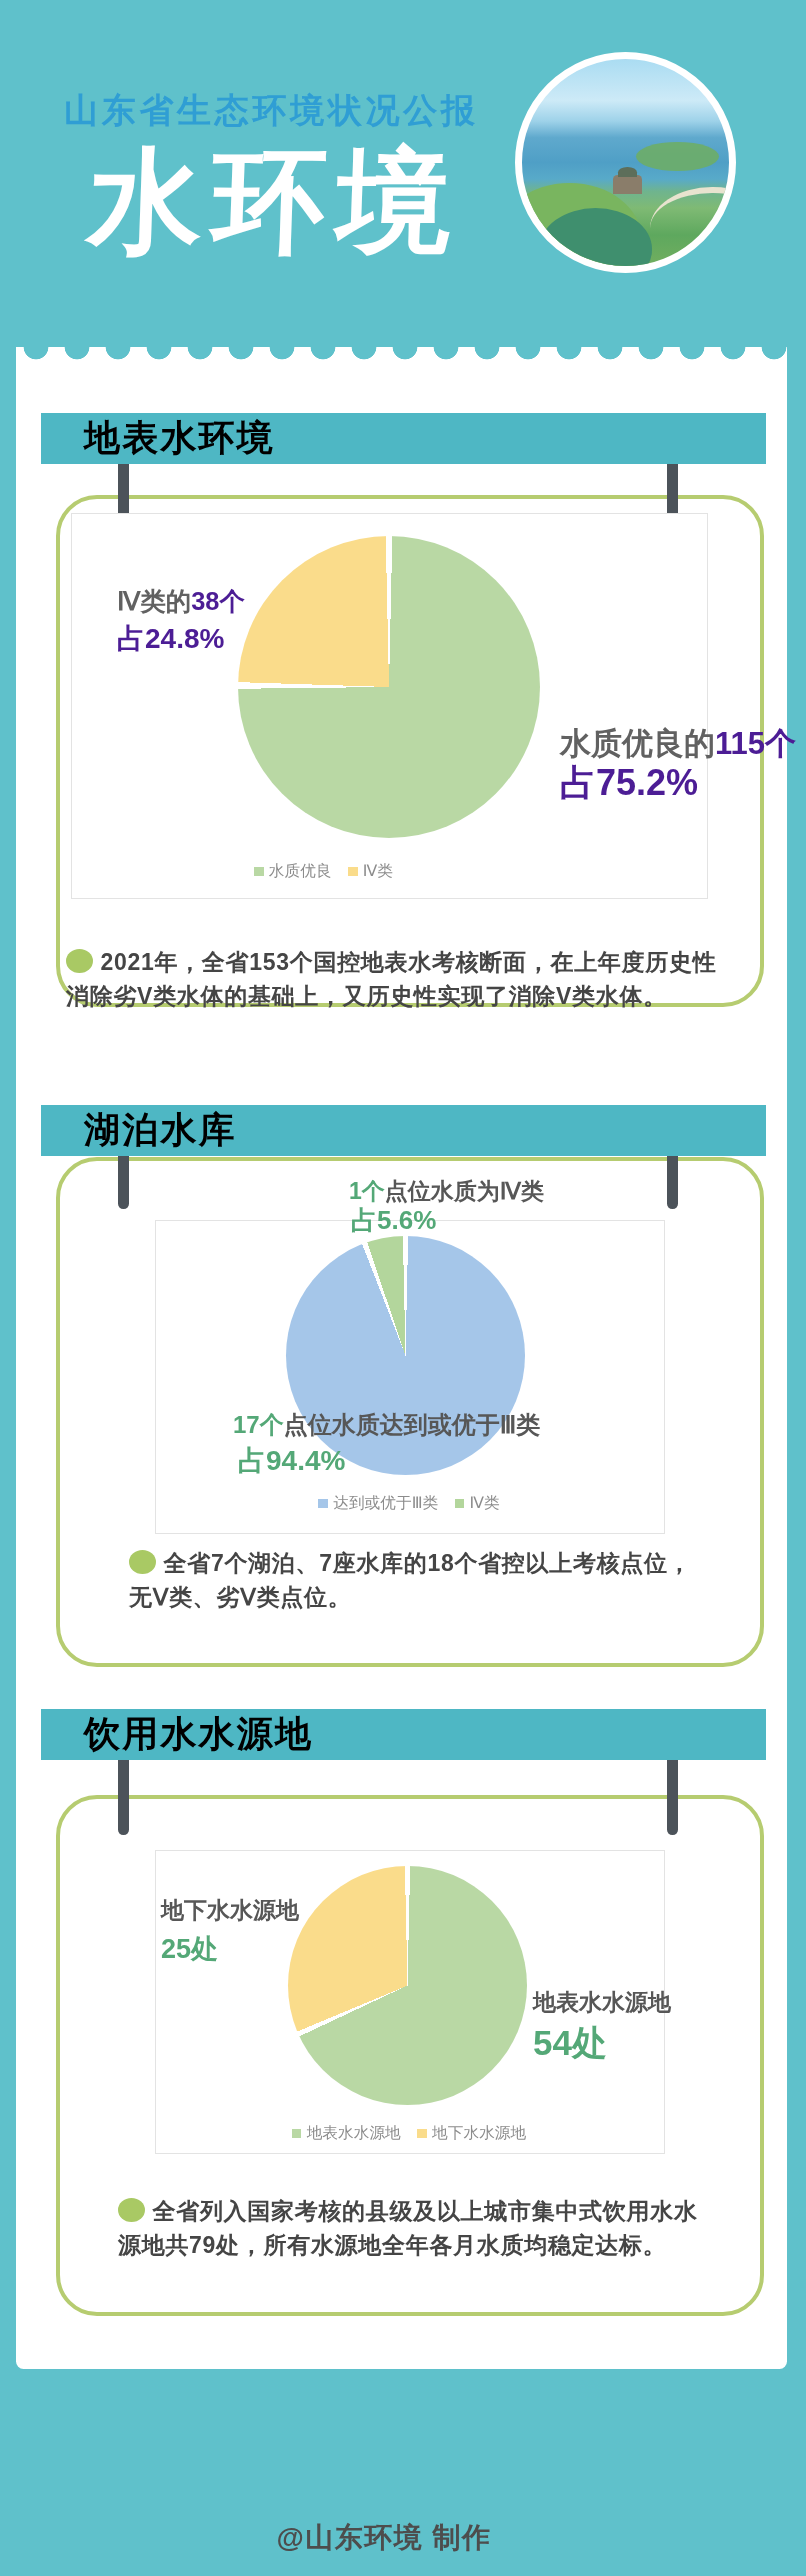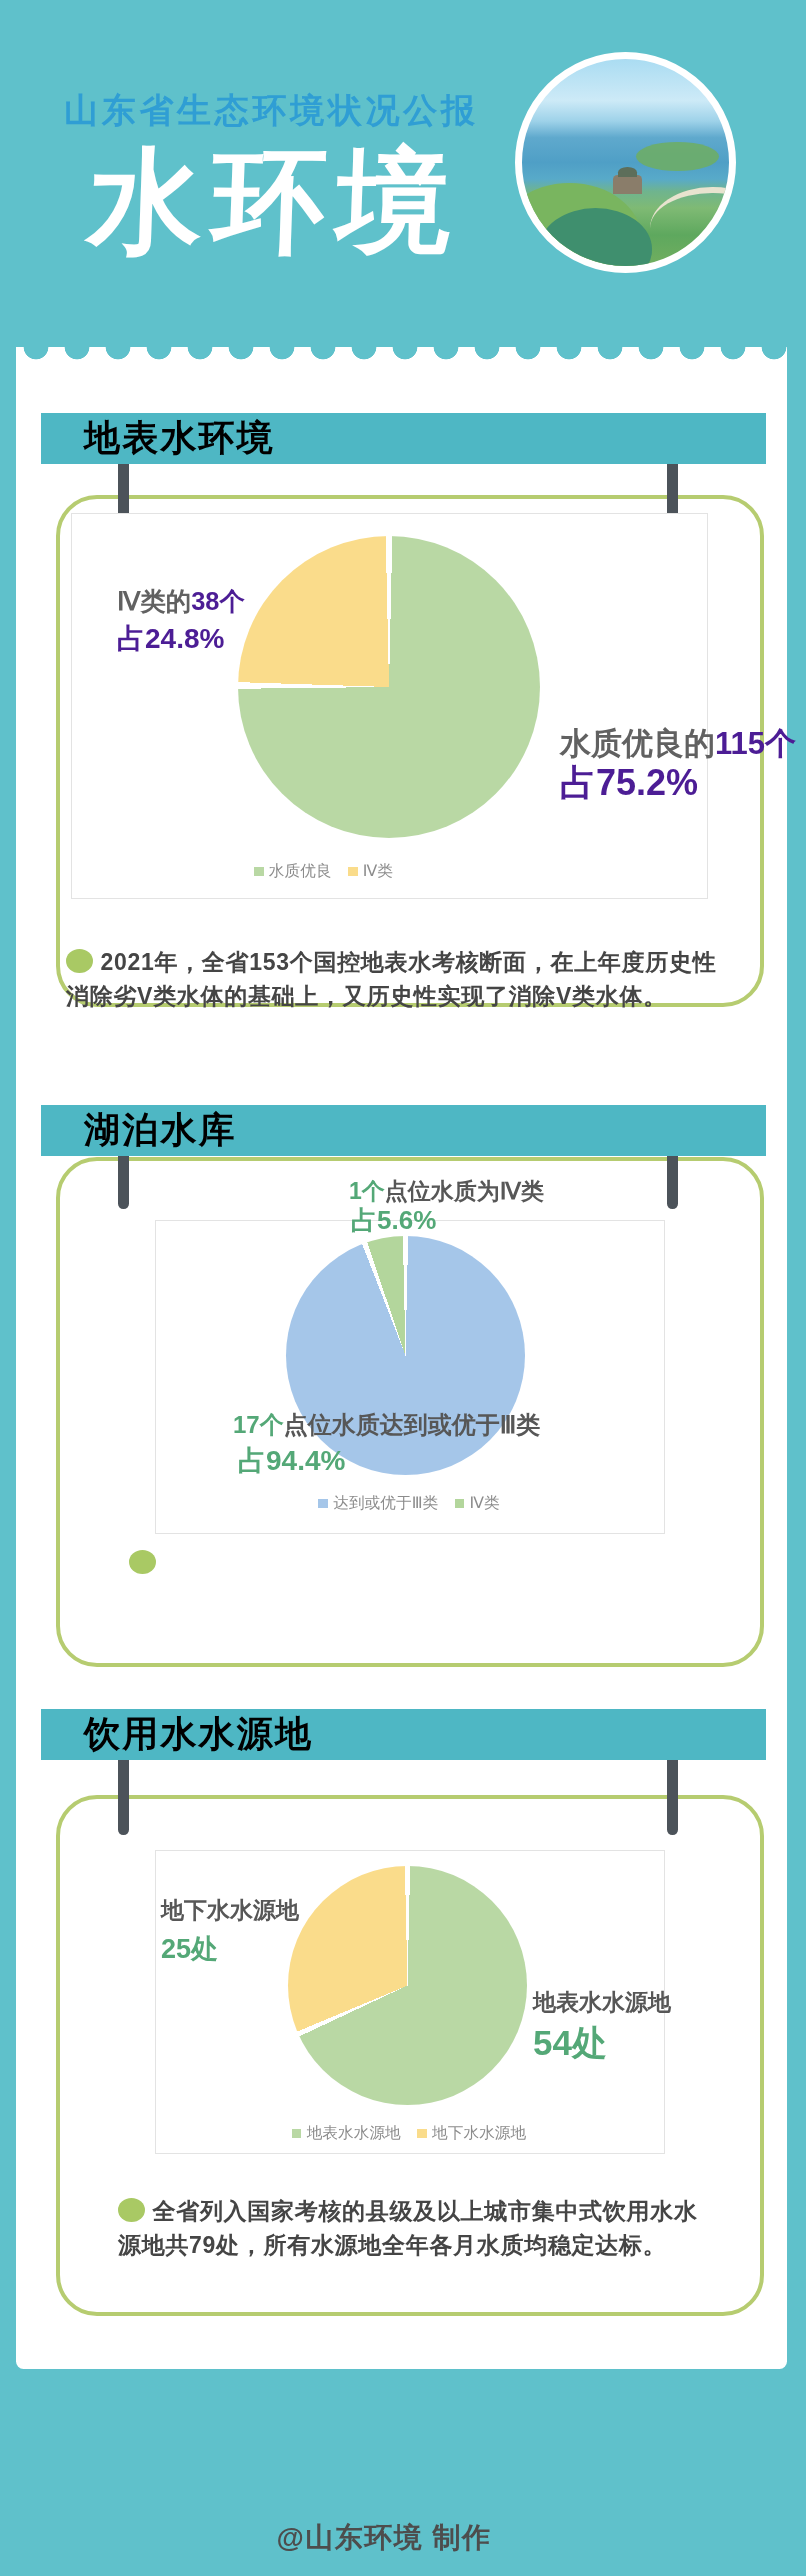--- a/index.html
+++ b/index.html
@@ -170,21 +170,21 @@
     <i class="sw" style="background: rgb(165, 198, 233);"></i>
     <span>达到或优于Ⅲ类</span>
   </span>
   <span class="li">
     <i class="sw" style="background: rgb(179, 214, 156);"></i>
     <span>Ⅳ类</span>
   </span>
 </div>
 
 <div class="abs note n2">
-  <span class="dot"></span>
+  <span class="dot"></span><span>全省7个湖泊、7座水库的18个省控以上考核点位，无Ⅴ类、劣Ⅴ类点位。</span>
 </div>
 
 <div class="abs pin l p3"></div>
 <div class="abs pin r p3"></div>
 <div class="abs banner s3">
   <span>饮用水水源地</span>
 </div>
 <div class="abs card c3"></div>
 <div class="abs chart-box box3"></div>
 <div class="abs pie pie3" style="background: conic-gradient(rgb(255, 255, 255) 0%, rgb(255, 255, 255) 0.35%, rgb(185, 216, 164) 0.35%, rgb(185, 216, 164) 68.0044%, rgb(255, 255, 255) 68.0044%, rgb(255, 255, 255) 68.3544%, rgb(255, 255, 255) 68.3544%, rgb(255, 255, 255) 68.7044%, rgb(250, 220, 139) 68.7044%, rgb(250, 220, 139) 99.65%, rgb(255, 255, 255) 99.65%, rgb(255, 255, 255) 100%);"></div>

